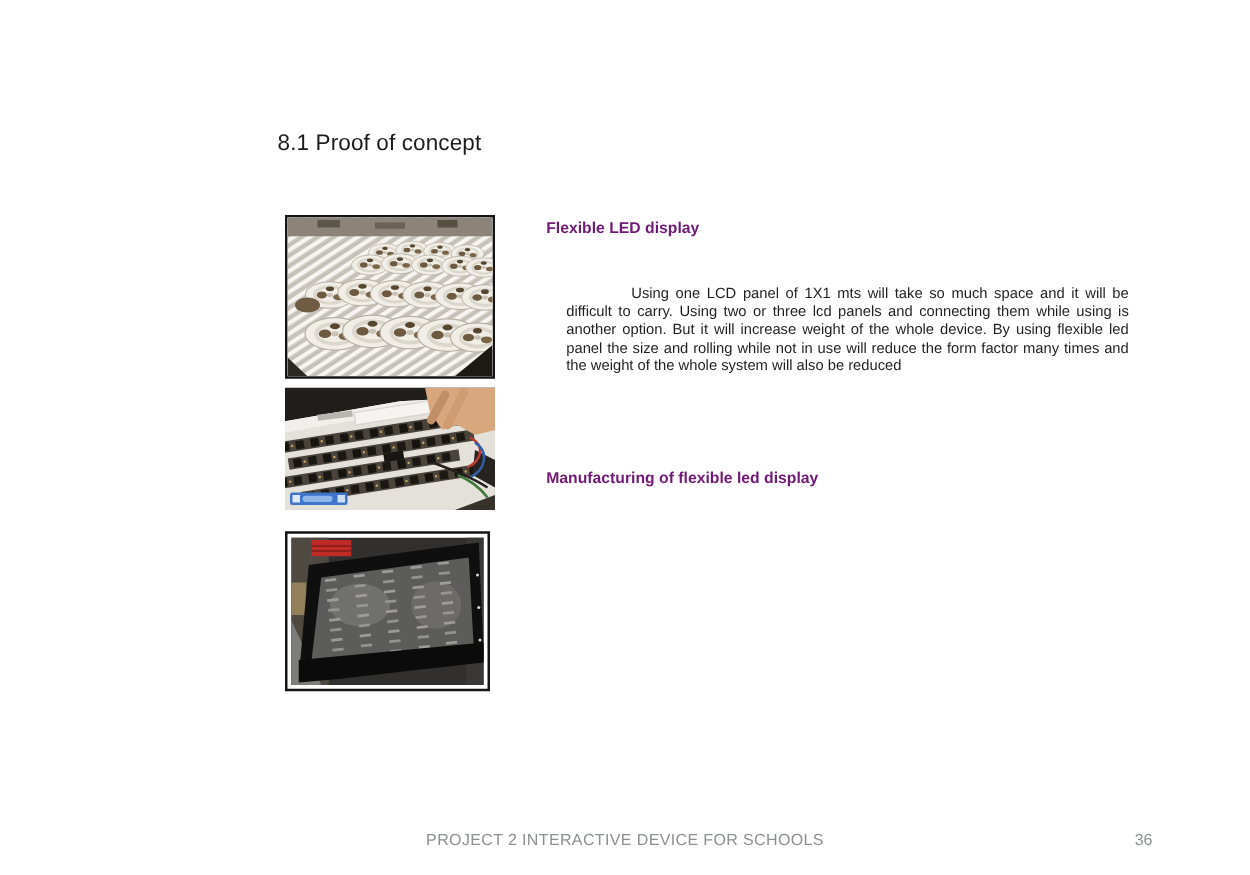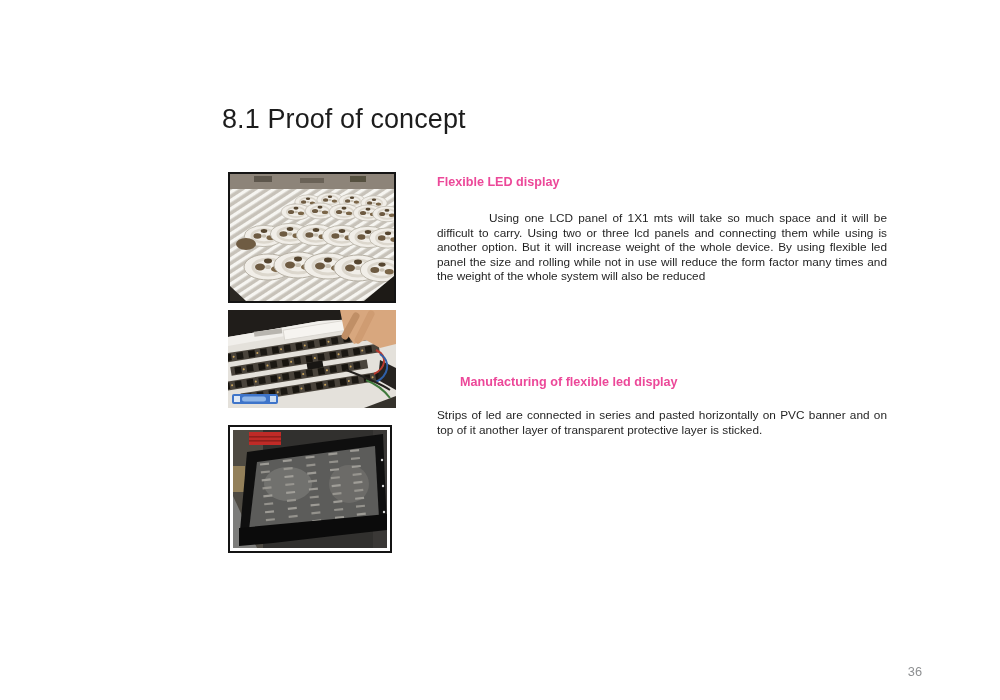--- a/index.html
+++ b/index.html
@@ -5,39 +5,39 @@
   html,body { margin:0; padding:0; }
   .page {
     position:relative;
     width:1000px; height:700px;
     background:#ffffff;
     font-family:"Liberation Sans", sans-serif;
     overflow:hidden;
   }
   .section-title {
     position:absolute; left:222px; top:104px;
-    font-size:27px; font-weight:400; color:#1c1c1c;
+    font-size:18px; font-weight:400; color:#1c1c1c;
     letter-spacing:0.1px;
   }
   
   .fig { position:absolute; left:228px; box-sizing:content-box; }
   .fig svg { display:block; }
   .fig-1 { top:172px; border:2px solid #141414; }
   .fig-2 { top:310px; }
   .fig-3 { top:425px; border:2px solid #141414; padding:3px; background:#ffffff; }
   .h-bold {
     position:absolute; left:437px; width:450px;
-    font-size:12.6px; font-weight:700; color:#ec4899;
+    font-size:12.6px; font-weight:700; color:#701a75;
   }
   .h-flexible { top:175px; }
-  .h-manufacturing { top:375px;margin-left:23px; }
+  .h-manufacturing { top:375px; }
   .body-para {
     position:absolute; left:437px; width:450px;
     font-size:11.8px; line-height:14.6px; text-align:justify;
-    color:#1f1f1f; margin:0;
+    color:#1f1f1f; margin:16px;
   }
   .para-lcd { top:211px; text-indent:52px; }
   .para-rollup { top:297px; text-indent:15px; }
   .para-strips { top:408px; }
   
   .footer-title {
     position:absolute; left:0; right:0; top:664px;
     text-align:center; font-size:12.8px; letter-spacing:0.3px;
     color:#8d8f91;
   }
@@ -197,17 +197,17 @@
       <polygon points="6,98 154,84 154,100 100,106 40,113 6,116" fill="#0b0b0b"></polygon>
       <circle cx="149" cy="30" r="1.2" fill="#d9d9d9"></circle>
       <circle cx="150" cy="56" r="1.2" fill="#d9d9d9"></circle>
       <circle cx="151" cy="82" r="1.2" fill="#d9d9d9"></circle>
     </svg>
   </div>
 
   <div class="h-bold h-flexible">Flexible LED display</div>
   <p class="body-para para-lcd">Using one LCD panel of 1X1 mts will take so much space and it will be difficult to carry. Using two or three lcd panels and connecting them while using is another option. But it will increase weight of the whole device. By using flexible led panel the size and rolling while not in use will reduce the form factor many times and the weight of the whole system will also be reduced</p>
   <div class="h-bold h-manufacturing">Manufacturing of flexible led display</div>
-  <p class="body-para para-strips">Strips of led are connected in series and pasted horizontally on PVC banner  and on top of it another layer of transparent protective layer is sticked.</p>
-
+
+  <div class="footer-title">PROJECT 2 INTERACTIVE DEVICE FOR SCHOOLS</div>
   <div class="page-number">36</div>
 
 </div>
 
 </body></html>

